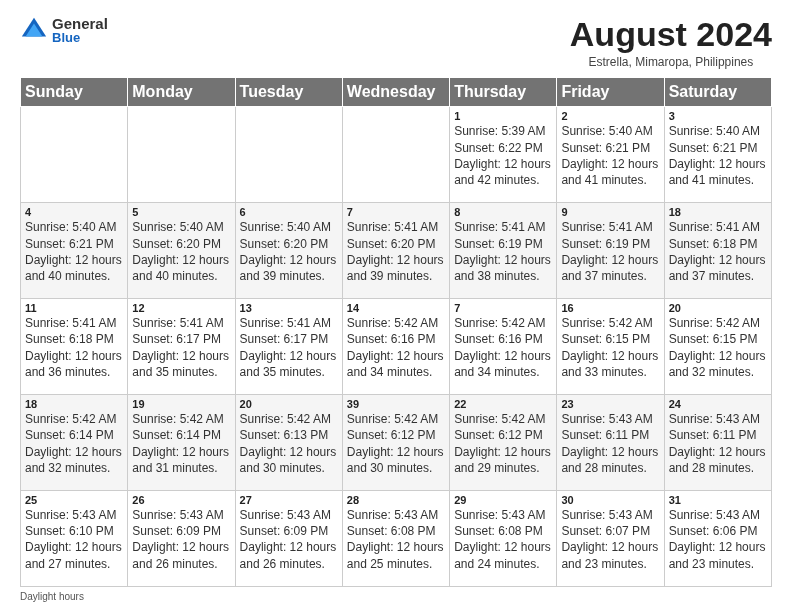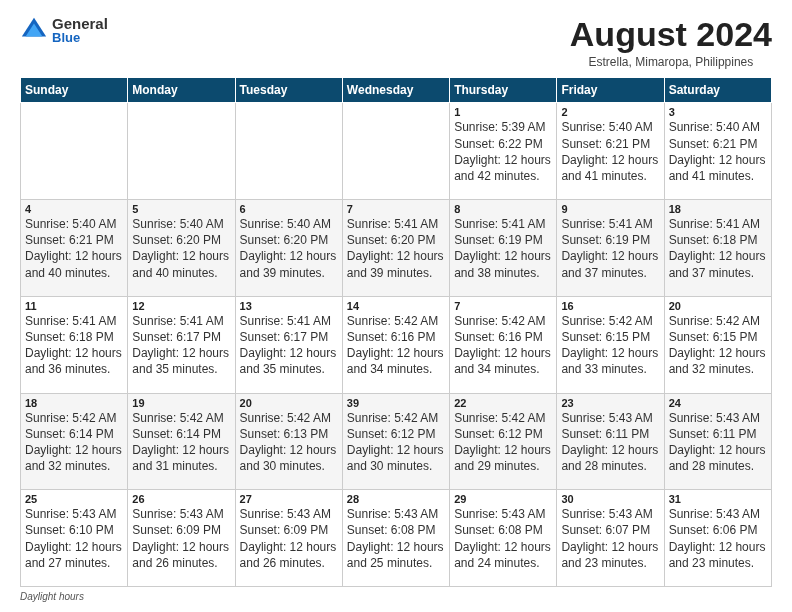--- a/index.html
+++ b/index.html
@@ -61,23 +61,23 @@
       color: #444;
       margin-top: 2px;
     }
     .calendar {
       flex: 1;
       border-collapse: collapse;
       width: 100%;
       table-layout: fixed;
     }
     .calendar th {
-      background: #0c4a6e;
+      background: #737373;
       color: #fff;
-      font-size: 12px;
+      font-size: 16px;
       font-weight: bold;
       padding: 5px 4px;
       text-align: left;
       border: 1px solid #fff;
     }
     .calendar td {
       vertical-align: top;
       border: 1px solid #ccc;
       padding: 3px 4px;
       font-size: 9.5px;
@@ -103,21 +103,20 @@
       color: #333;
       line-height: 1.35;
     }
     .empty-cell {
       background: #fff !important;
     }
     .footer-note {
       font-size: 10px;
       color: #555;
       margin-top: 4px;
-      font-style: italic;
     }
   </style>
 </head>
 <body>
 
 <div class="page">
   <div class="header">
     <div class="logo">
       <svg class="logo-icon" viewBox="0 0 30 30" xmlns="http://www.w3.org/2000/svg">
         <polygon points="15,2 28,22 2,22" fill="#1565c0"></polygon>

